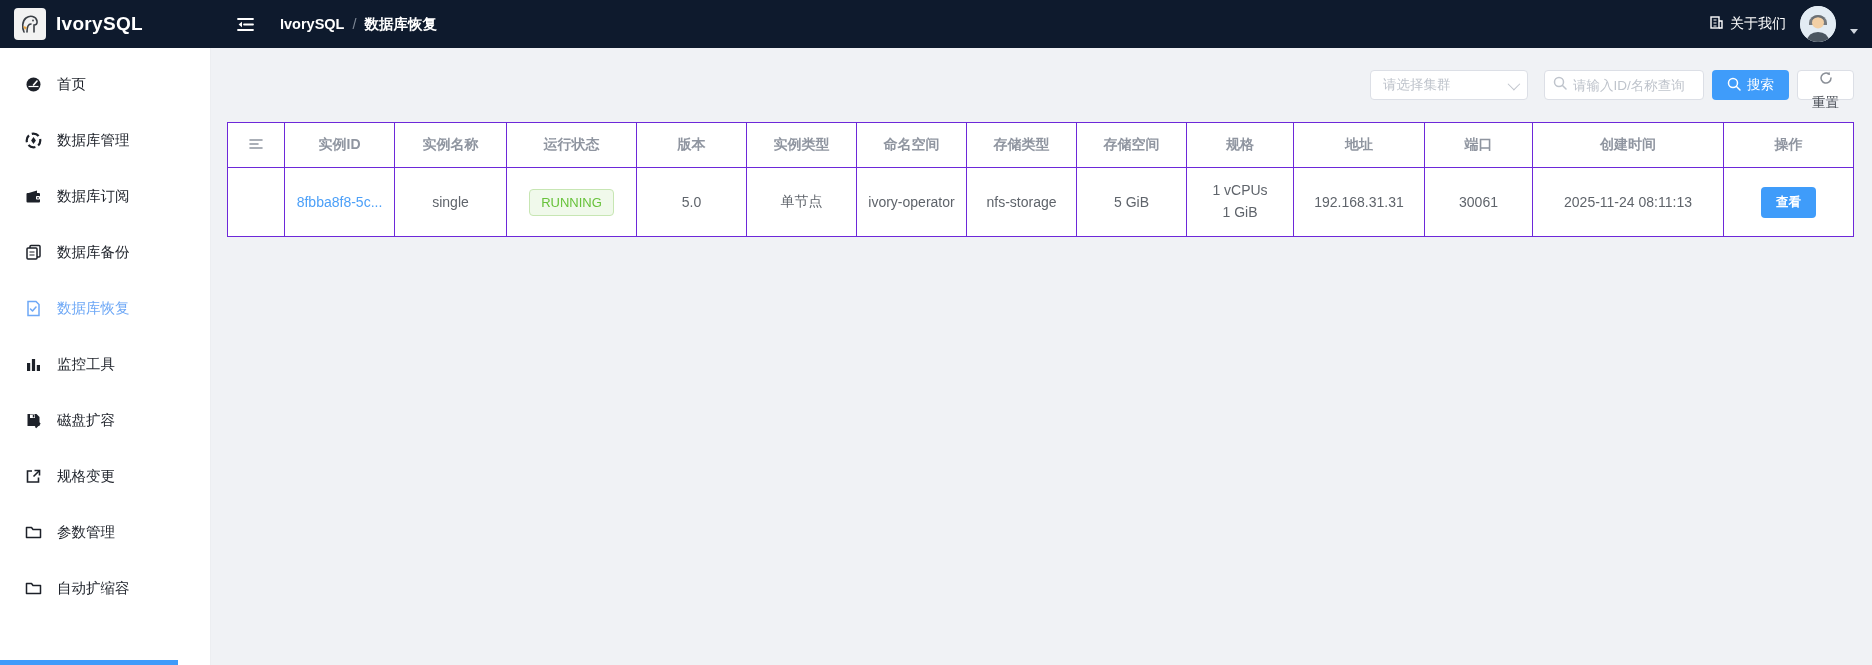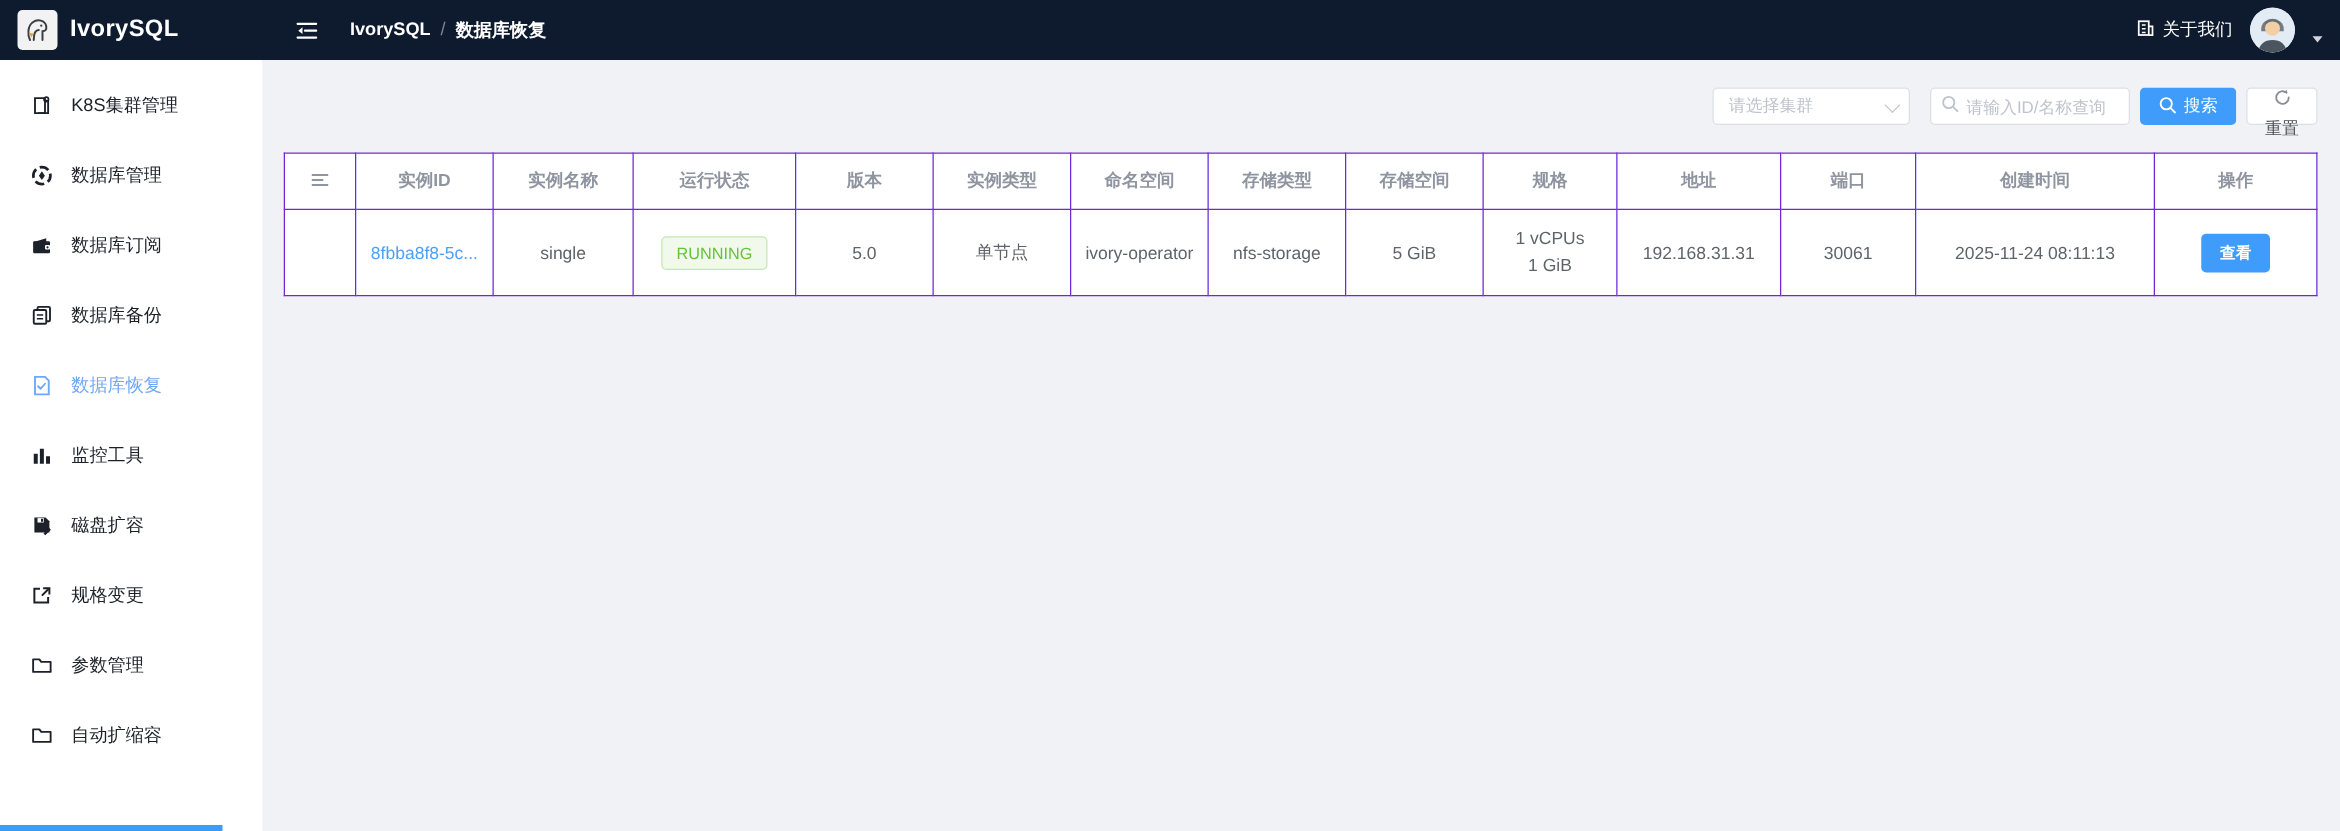--- a/index.html
+++ b/index.html
@@ -113,31 +113,31 @@
         <path d="M12 14 q6 -5.5 12 0 l0 -2.5 q-6 -4.5 -12 0 z" fill="#6b7075"></path>
         <path d="M6.5 36 q1.5 -10 11.5 -10 q10 0 11.5 10 z" fill="#4a5560"></path>
       </svg>
     </div>
     <span class="caret"></span>
   </div>
 </div>
 
 <div class="sidebar">
 
-
-  <div class="side-item">
-    <span class="icn">
-      <svg width="17" height="17" viewBox="0 0 17 17">
-        <path d="M3 2.5 h8 v12 h-8 z" fill="none" stroke="currentColor" stroke-width="1.5"></path>
-        <path d="M11 4.5 h2.5 v10 h-8" fill="none" stroke="currentColor" stroke-width="1.5"></path>
-        <circle cx="12" cy="3.5" r="1.8" fill="none" stroke="currentColor" stroke-width="1.3"></circle>
-      </svg>
-    </span>
-    <span>K8S集群管理</span>
-  </div>
+  <div class="side-item">
+    <span class="icn">
+      <svg width="17" height="17" viewBox="0 0 17 17">
+        <circle cx="8.5" cy="8.5" r="7" fill="currentColor"></circle>
+        <path d="M8.5 9 L12 5" stroke="#fff" stroke-width="1.6" stroke-linecap="round"></path>
+        <path d="M3.5 10.5 h10" stroke="#fff" stroke-width="1.2"></path>
+      </svg>
+    </span>
+    <span>首页</span>
+  </div>
+
 
   <div class="side-item">
     <span class="icn">
       <svg width="17" height="17" viewBox="0 0 17 17">
         <circle cx="8.5" cy="8.5" r="6.8" fill="none" stroke="currentColor" stroke-width="2.2" stroke-dasharray="7.5 3.2" stroke-dashoffset="2"></circle>
         <path d="M8.5 5 l2.4 3.5 -2.4 3.5 -2.4 -3.5 z" fill="currentColor"></path>
       </svg>
     </span>
     <span>数据库管理</span>
   </div>

